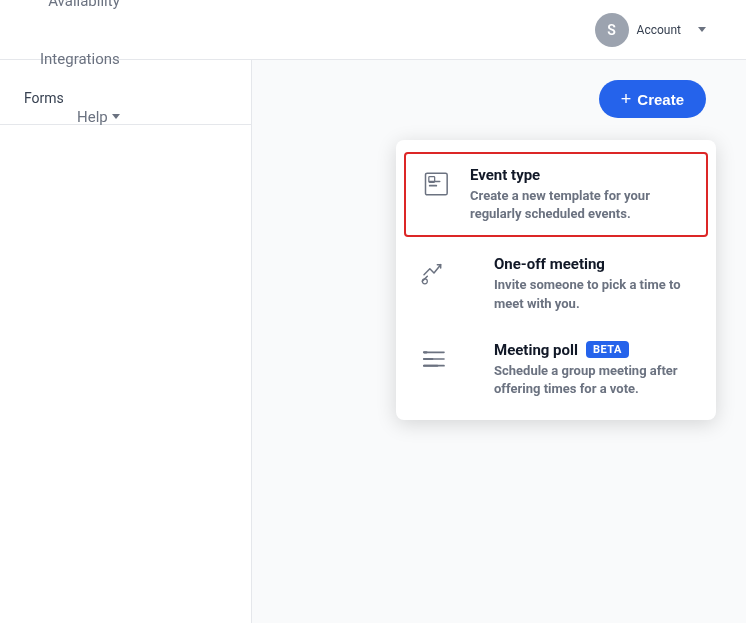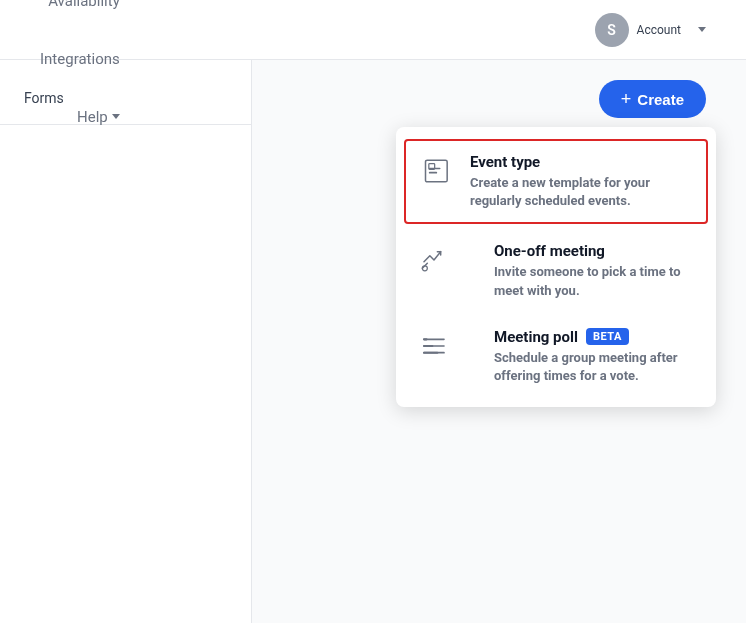--- a/index.html
+++ b/index.html
@@ -137,21 +137,21 @@
     }
     .create-btn .plus {
       font-size: 18px;
       font-weight: 400;
       line-height: 1;
     }
 
     
     .dropdown-menu {
       position: absolute;
-      top: 67px;
+      top: 80px;
       right: 30px;
       background: #fff;
       border-radius: 8px;
       box-shadow: 0 4px 20px rgba(0,0,0,0.15);
       width: 320px;
       padding: 8px 0;
       z-index: 100;
     }
 
     .dropdown-item {

